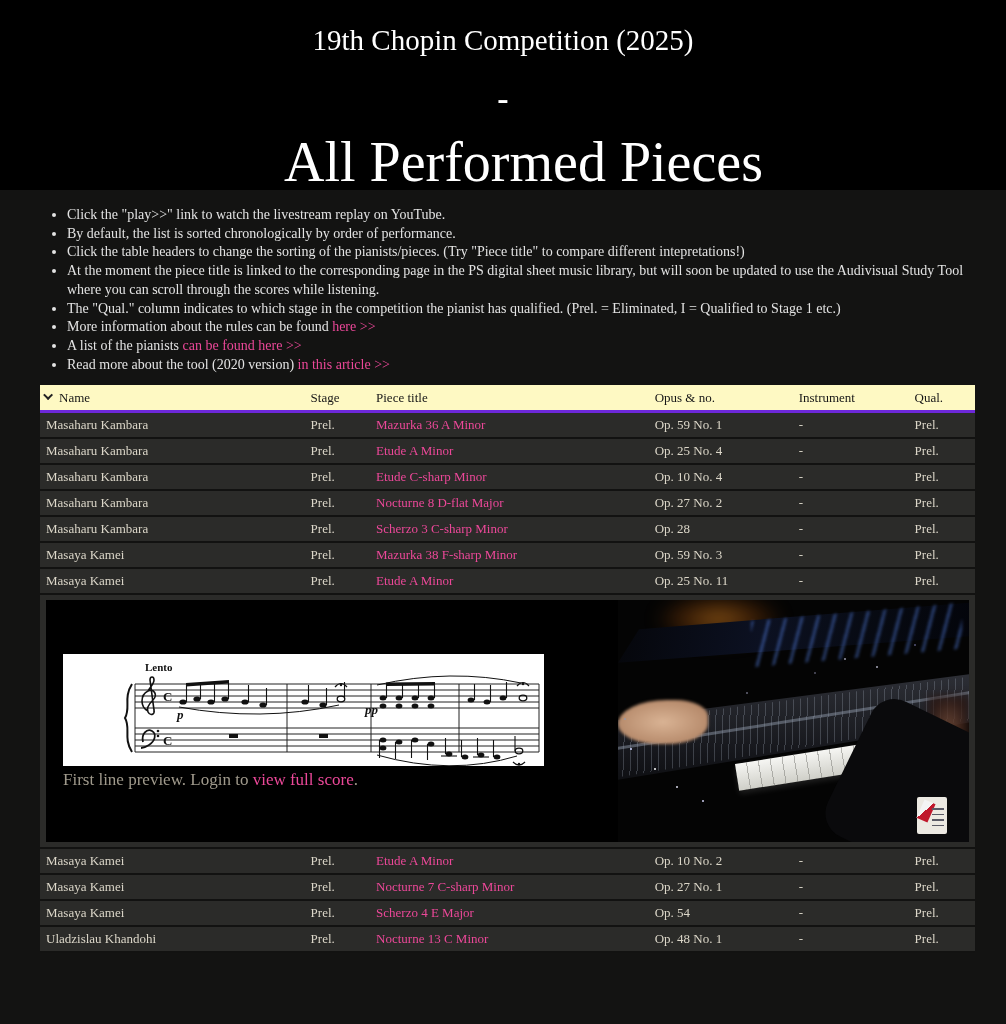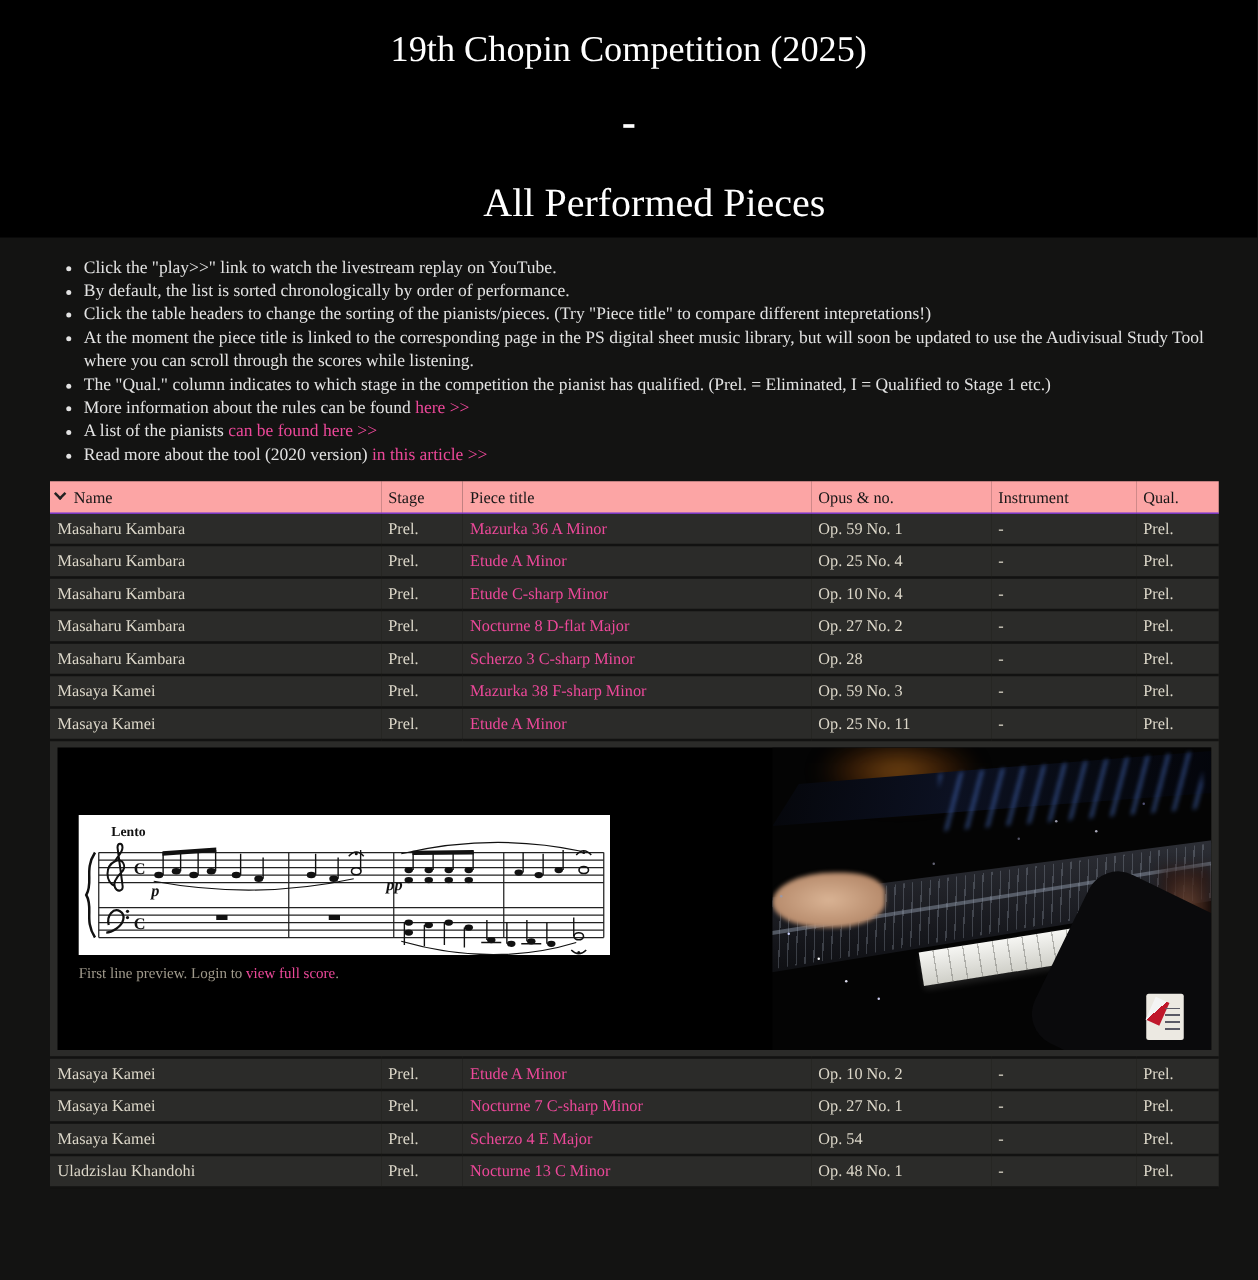--- a/index.html
+++ b/index.html
@@ -10,34 +10,34 @@
     font-family:"Liberation Serif","DejaVu Serif",serif;
     color:#e3e3e3;
   }
   a { text-decoration:none; cursor:pointer; }
   .goldlink { color:#ec4899; }
 
   
   .masthead { height:190px; background:#000; text-align:center; }
   .masthead h1 { margin:0; padding-top:16px; font-size:29px; font-weight:400; color:#fff; line-height:48px; }
   .masthead .dash { margin-top:26px; font-size:34px; font-weight:700; color:#fff; line-height:18px; }
-  .masthead h2 { margin:0; padding-top:30px; font-size:32px; font-weight:400; color:#fff; line-height:48px;padding-left:41px; }
+  .masthead h2 { margin:0; padding-top:30px; font-size:56px; font-weight:400; color:#fff; line-height:48px;padding-left:41px; }
 
   
   .content { padding:0 31px 0 40px; }
   .lead { margin:17px 0 0; font-size:14px; }
   .bullets { margin:16px 0 0; padding-left:27px; font-size:14px; line-height:18.7px; }
   .bullets li { margin:0; }
   .table-caption { margin:30px 0 0; font-style:italic; font-size:14px; }
 
   
   table.perf { width:100%; border-collapse:collapse; margin-top:11px; font-size:13px; }
   table.perf th {
-    background:#fca5a5; color:#161616; font-weight:400; text-align:left;
-    padding:5px 6px; line-height:15px; border-bottom:1px solid #6d28d9;
+    background:#fef9c3; color:#161616; font-weight:400; text-align:left;
+    padding:5px 6px; line-height:15px; border-bottom:3px solid #6d28d9;
   }
   table.perf td {
     background:#2b2b29; color:#dcd7c9;
     padding:5px 6px; line-height:14px; border-bottom:2px solid #121211;
   }
   .c-name { width:28.3%; }
   .c-stage { width:7%; }
   .c-piece { width:29.8%; }
   .c-opus { width:15.4%; }
   .c-instr { width:12.4%;margin-top:23px; }
@@ -45,22 +45,22 @@
   .chev {
     display:inline-block; width:7px; height:7px; margin:0 6px 2px 0;
     border-left:2px solid #222; border-bottom:2px solid #222;
     transform:rotate(-45deg) translateY(-2px);
   }
 
   
   td.media-cell { padding:6px; }
   .media-box { position:relative; height:242px; background:#000; overflow:hidden; }
   .score-wrap { position:absolute; left:17px; top:54px; width:425px; }
-  .score-img { width:425px; height:112px; background:#fff;text-align:right; }
-  .score-caption { margin-top:7px; font-size:12px; color:#a09a8c; }
+  .score-img { width:481px; height:112px; background:#fff;text-align:right; }
+  .score-caption { margin-top:7px; font-size:17px; color:#a09a8c; }
 
   .video-frame { position:absolute; right:0; top:0; width:351px; height:242px; background:#040404; overflow:hidden; }
   .video-frame > div { position:absolute; }
   .v-glow { left:36px; top:-8px; width:130px; height:54px;
     background:radial-gradient(closest-side,#8a5416,#3a1d06 60%,transparent); filter:blur(8px); opacity:.9; }
   .v-lid { left:0; top:0; width:100%; height:120px;
     background:linear-gradient(100deg,#05060a,#0c1122 40%,#070a12 70%,#03040a);
     clip-path:polygon(6% 24%, 100% 2%, 100% 30%, 0 52%); }
   .v-streaks { left:38%; top:12px; width:60%; height:46px;
     background:repeating-linear-gradient(105deg, rgba(95,145,255,.55) 0 3px, rgba(20,30,60,0) 3px 16px);

